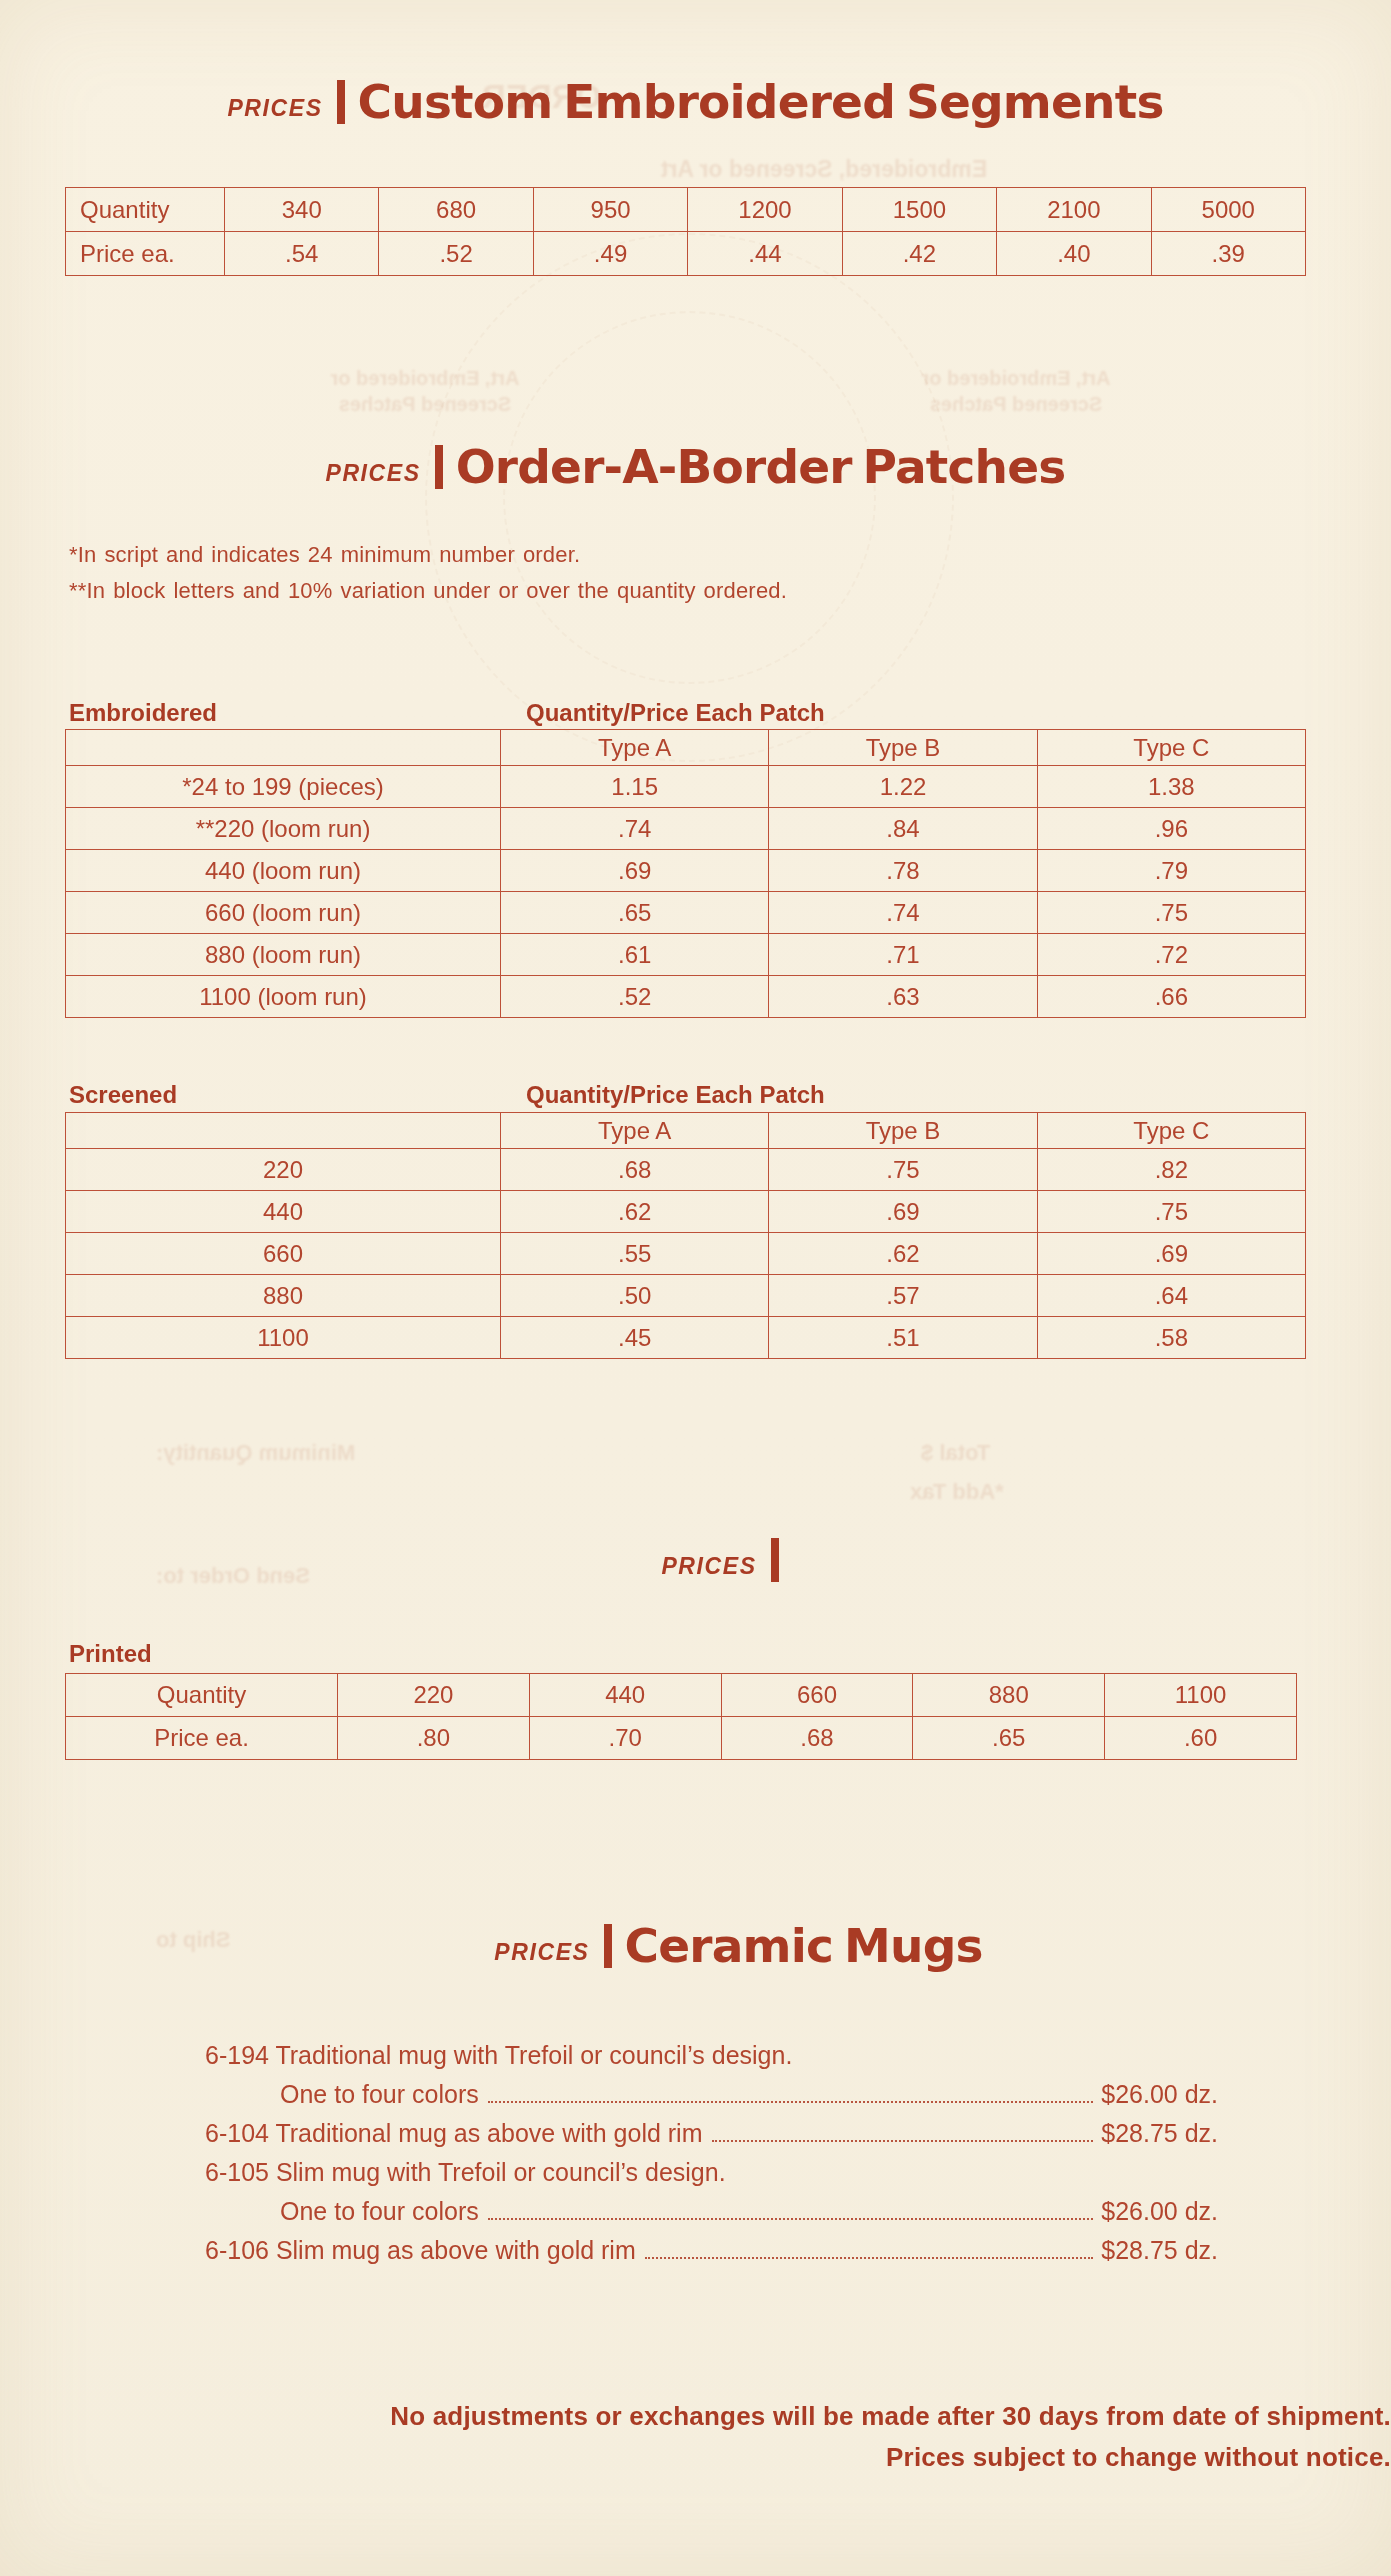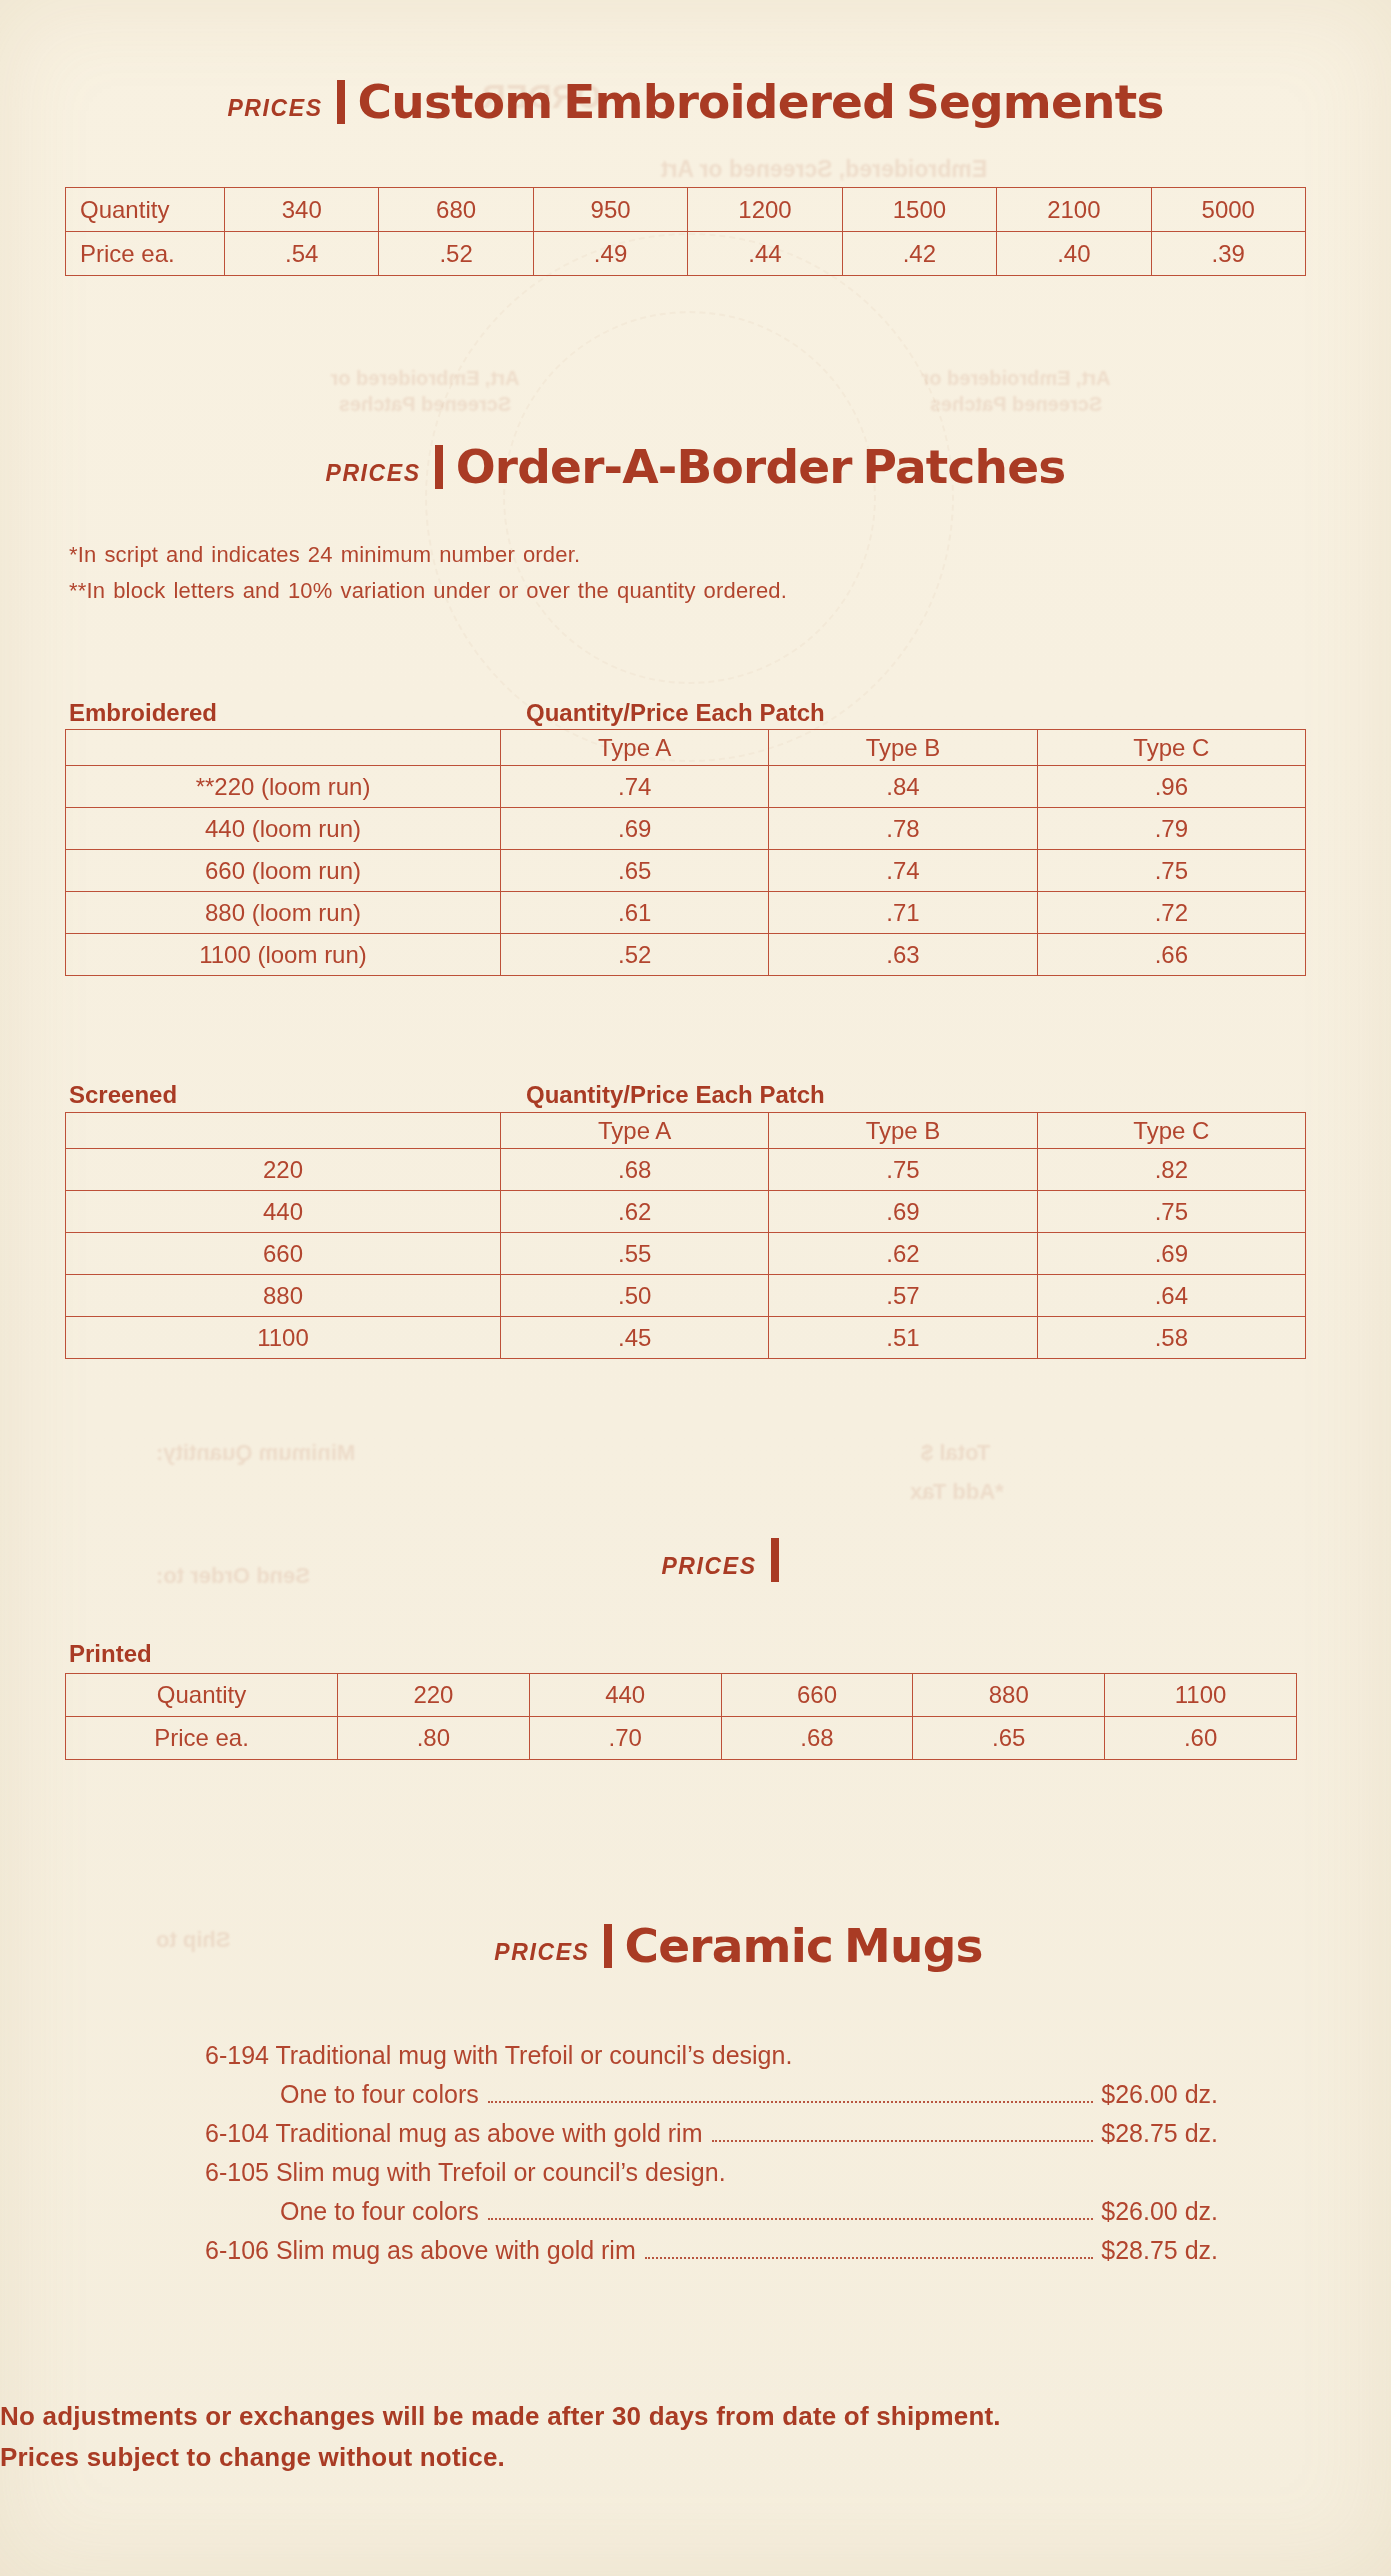--- a/index.html
+++ b/index.html
@@ -52,21 +52,21 @@
 
   
   .mugs{color:var(--ink);font-size:25px;}
   .mug-line{display:flex;align-items:flex-end;height:39px;}
   .mug-intro{display:flex;align-items:flex-end;height:39px;}
   .indent{padding-left:75px;}
   .leader{flex:1;border-bottom:2.3px dotted var(--ink);margin:0 7.8px 6.2px 9.3px;min-width:31px;opacity:.9;}
   .price{white-space:nowrap;}
 
   .footer{
-    position:absolute;left:0;width:100%;text-align:left;
+    position:absolute;left:0;width:100%;text-align:right;
     color:var(--head);font-weight:bold;font-size:26px;line-height:41px;letter-spacing:0.2px;
   }
 
   
   .ghost{
     position:absolute;color:#b05a3a;opacity:.13;font-weight:bold;
     transform:scaleX(-1);filter:blur(0.8px);pointer-events:none;text-align:center;
   }
   .gwheel{
     position:absolute;border:2.3px dashed #c49a76;border-radius:50%;
@@ -153,20 +153,26 @@
         <col>
       </colgroup>
     <tbody>
         <tr class="hrow">
       <td></td>
       <td>Type A</td>
       <td>Type B</td>
       <td>Type C</td>
     </tr>
     <tr>
+      <td>*24 to 199 (pieces)</td>
+      <td>1.15</td>
+      <td>1.22</td>
+      <td>1.38</td>
+    </tr>
+    <tr>
       <td>**220 (loom run)</td>
       <td>.74</td>
       <td>.84</td>
       <td>.96</td>
     </tr>
     <tr>
       <td>440 (loom run)</td>
       <td>.69</td>
       <td>.78</td>
       <td>.79</td>

